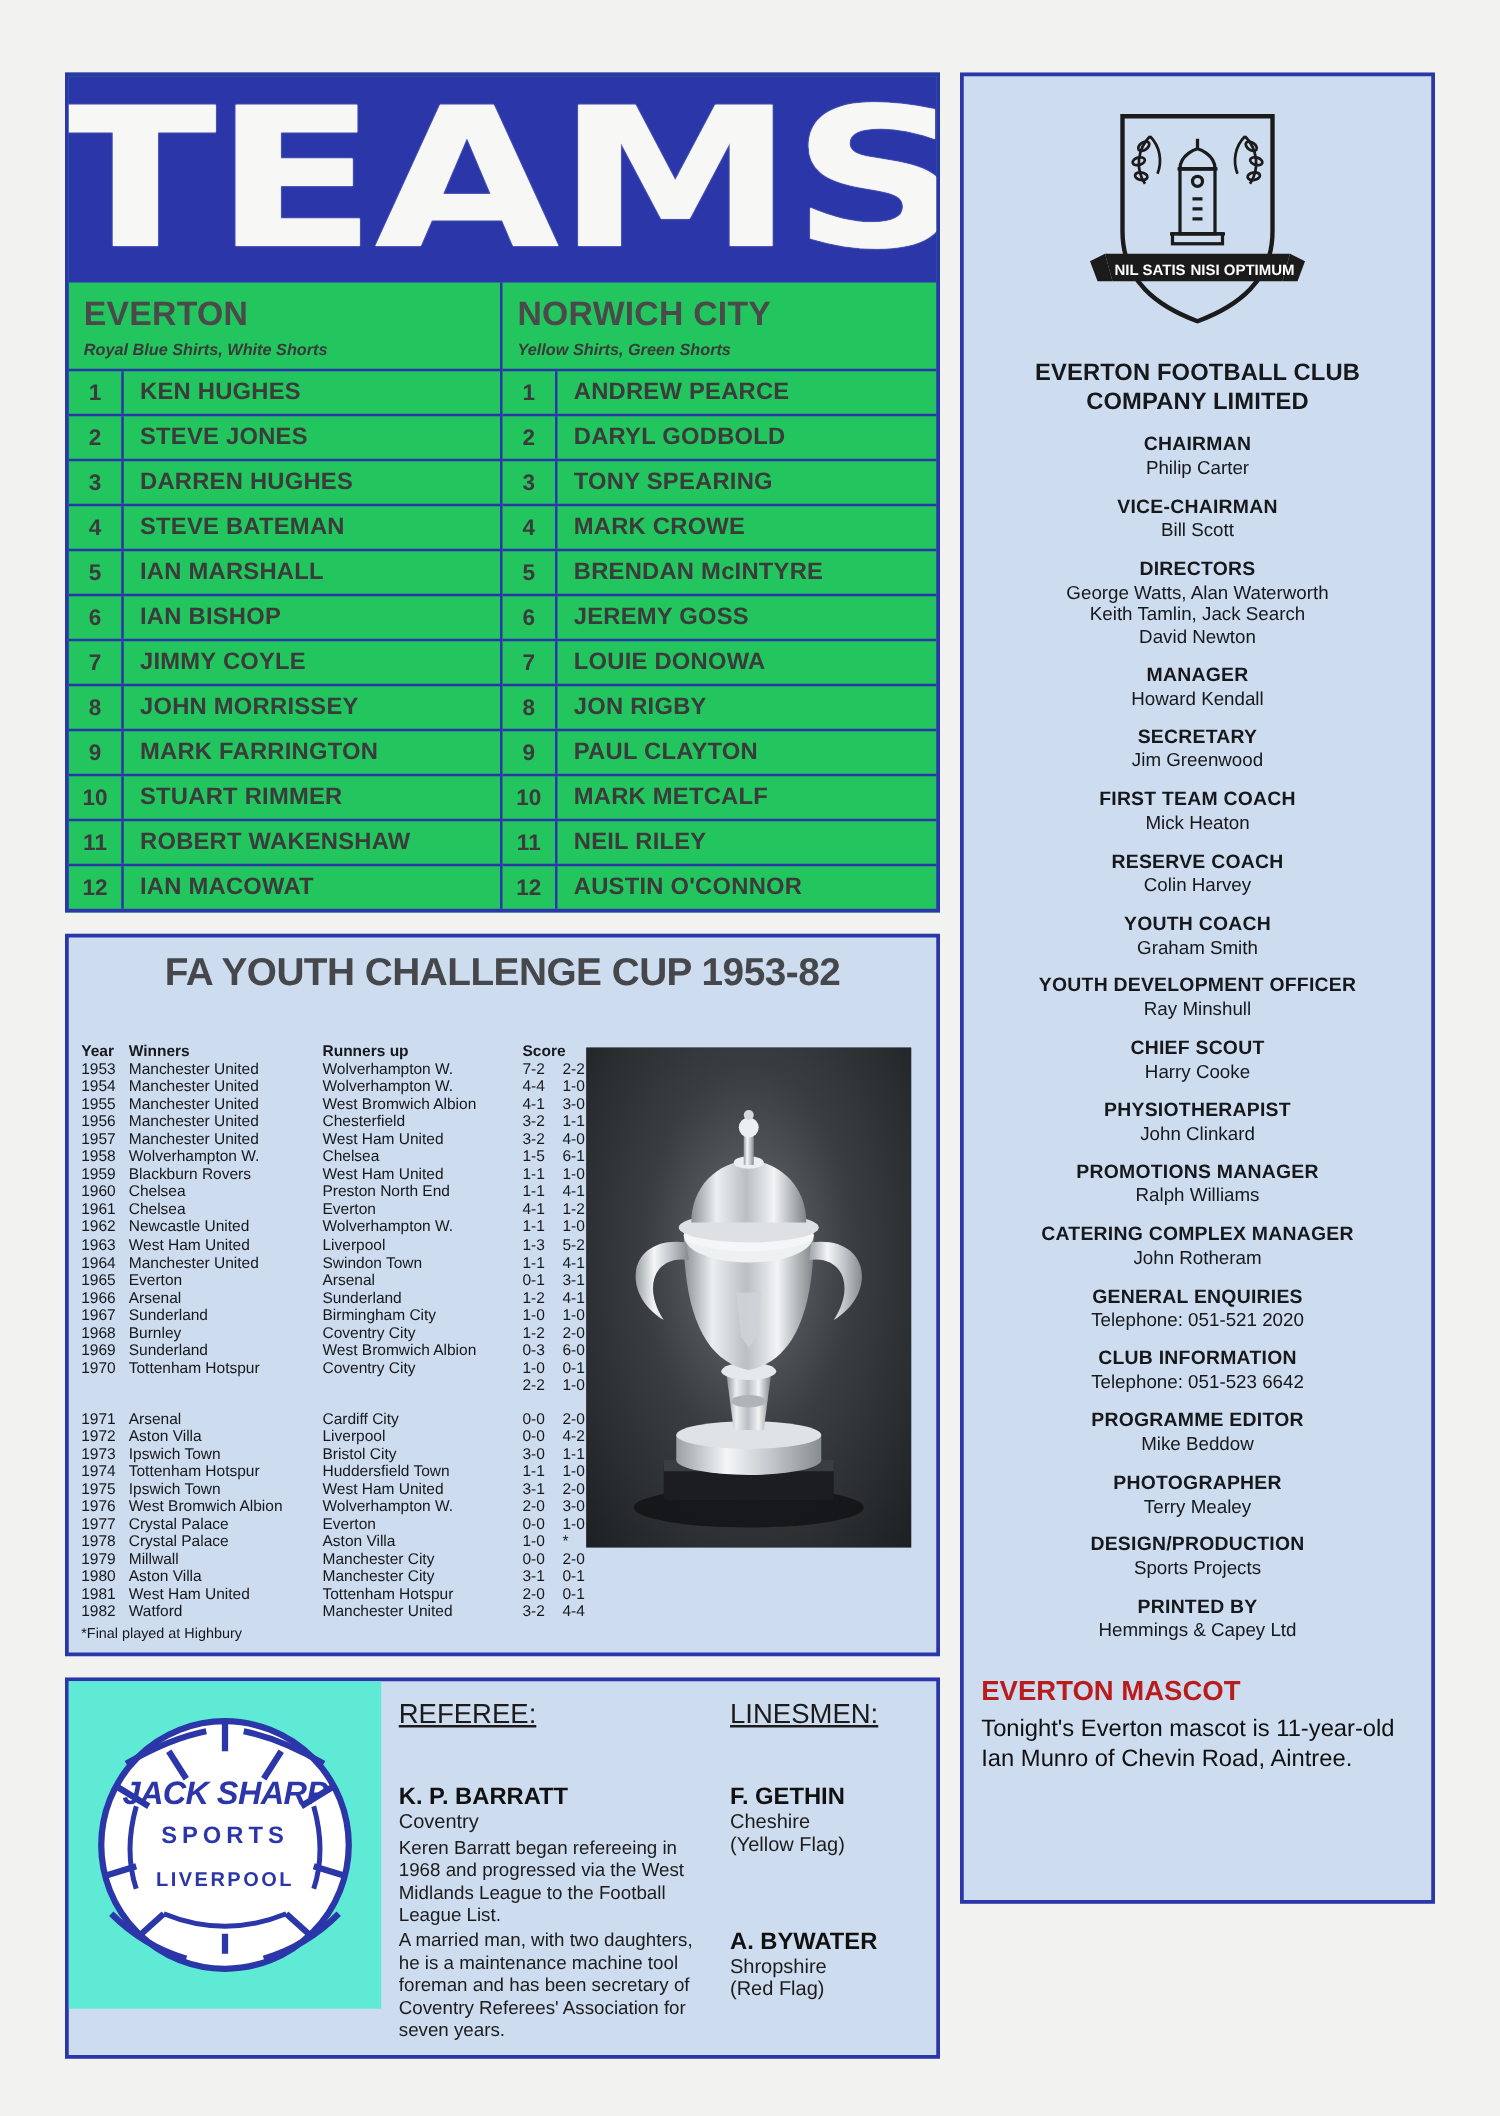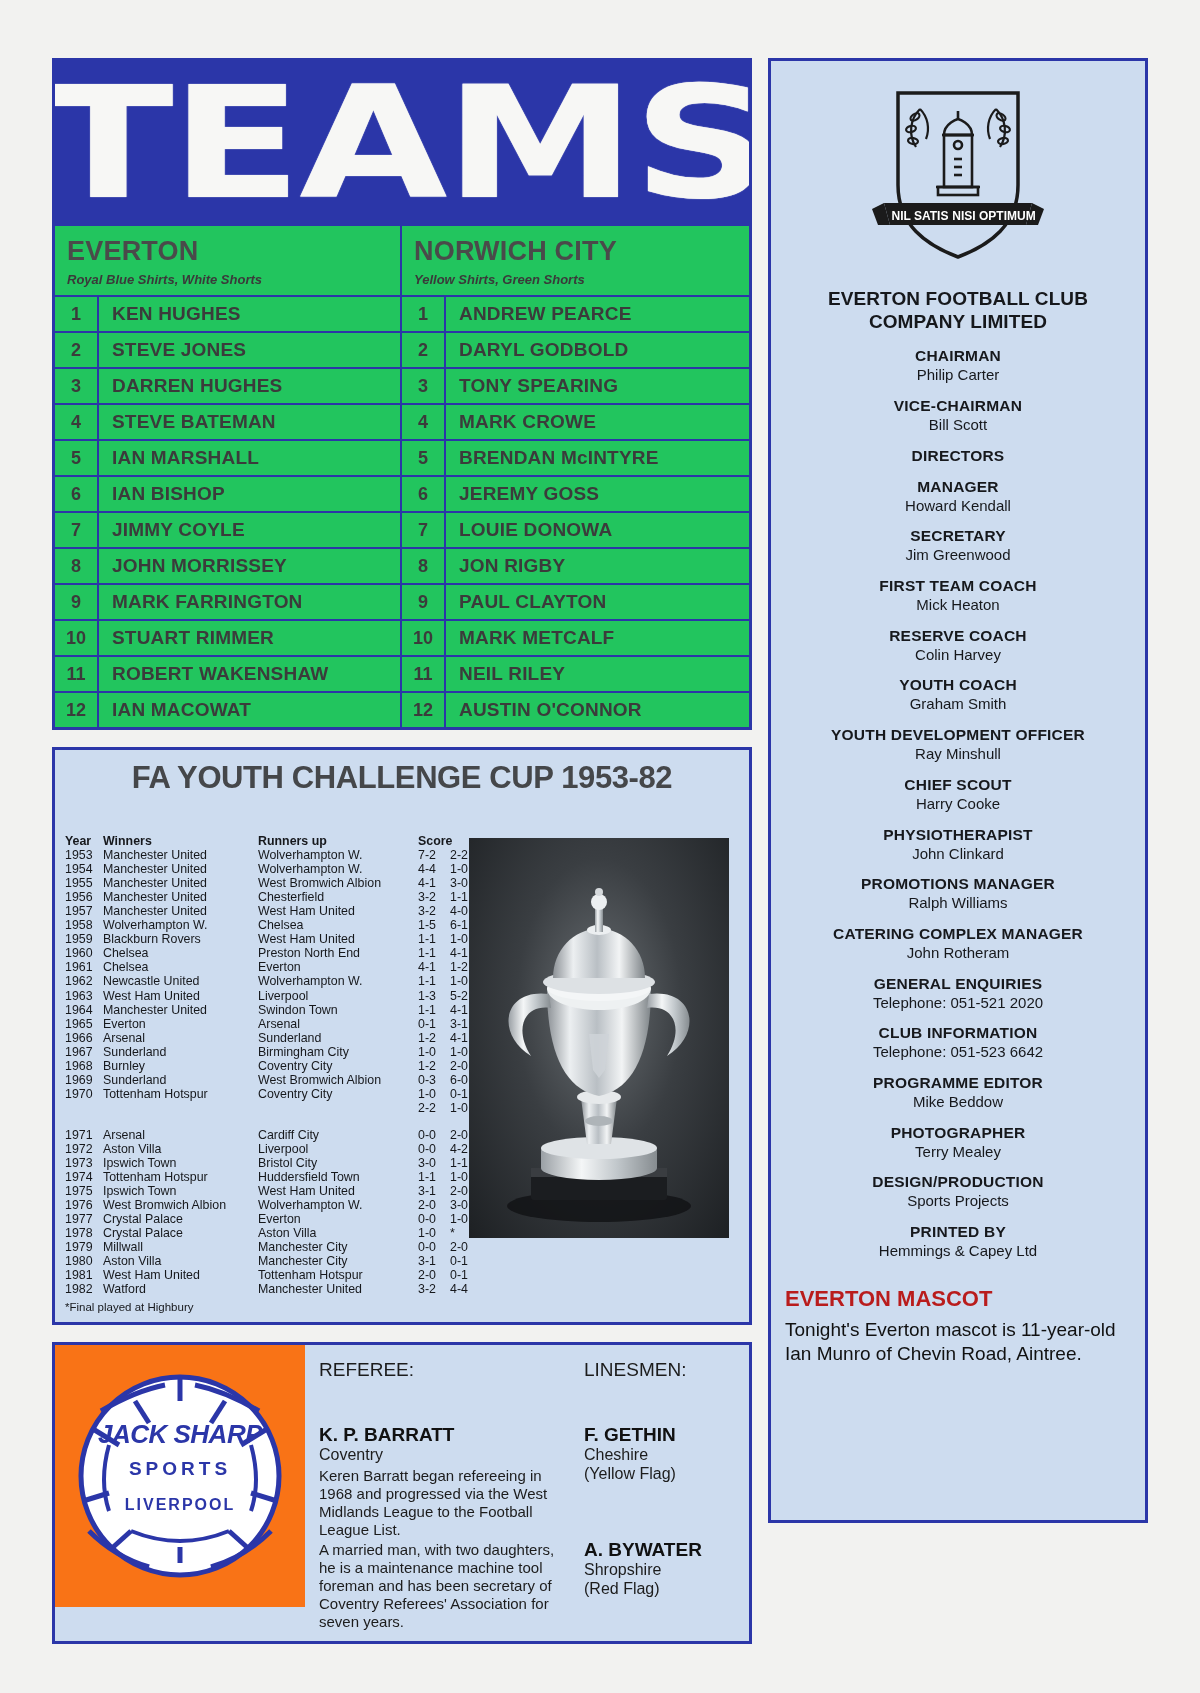--- a/index.html
+++ b/index.html
@@ -83,34 +83,34 @@
   .trophy-wrap{
     position:absolute;right:20px;top:88px;width:260px;height:400px;
     background:#2b2f33;overflow:hidden;
   }
   .trophy-bg{position:absolute;inset:0;background:
       radial-gradient(ellipse at 50% 42%, #6a6f73 0%, #3a3e42 45%, #1d2023 100%);}
   .trophy-svg{position:absolute;inset:0;}
 
   
   .bottom-strip{margin-top:17px;display:flex;border:3px solid #2b36a8;background:#cddcef;}
-  .sharp-ad{width:250px;flex:0 0 250px;background:#f97316;position:relative;height:262px;}
+  .sharp-ad{width:250px;flex:0 0 250px;background:#5eead4;position:relative;height:262px;}
   .ball{position:absolute;left:50%;top:50%;transform:translate(-50%,-50%);}
   .ball-text1,.ball-text2,.ball-text3{
     position:absolute;left:0;width:100%;text-align:center;color:#2b36a8;
     font-weight:bold;font-family:"Liberation Sans", sans-serif;
   }
   .ball-text1{top:74px;font-size:26px;letter-spacing:-0.5px;font-style:italic;}
   .ball-text2{top:113px;font-size:19px;letter-spacing:4px;}
   .ball-text3{top:151px;font-size:16px;letter-spacing:2px;}
 
   .officials{display:flex;flex:1;padding:14px 8px 10px 14px;}
   .ref-col{width:245px;flex:0 0 245px;padding-right:10px;}
   .lines-col{flex:1;padding-left:10px;}
-  .off-label{font-size:19px;color:#1c1c1c;line-height:1.12;}
+  .off-label{font-size:22px;color:#1c1c1c;line-height:1.12;text-decoration:underline;}
   .off-name{font-size:19px;font-weight:bold;color:#111;line-height:1.15;margin-top:44px;}
   .off-place{font-size:16px;color:#1c1c1c;line-height:1.18;}
   .off-bio{font-size:15px;color:#1c1c1c;line-height:1.2;margin-top:2px;}
   .off-gap{height:12px;}
 
   
   .side-panel{
     border:3px solid #2b36a8;background:#cddcef;padding:14px 14px 14px 14px;
     height:1465px;box-sizing:border-box;position:relative;
   }
@@ -648,20 +648,25 @@
       <div id="role-list">
           <div class="role">CHAIRMAN</div>
           <div class="role-val">
             <div>Philip Carter</div>
           </div>
           <div class="role">VICE-CHAIRMAN</div>
           <div class="role-val">
             <div>Bill Scott</div>
           </div>
           <div class="role">DIRECTORS</div>
+          <div class="role-val">
+            <div>George Watts, Alan Waterworth</div>
+            <div>Keith Tamlin, Jack Search</div>
+            <div>David Newton</div>
+          </div>
           <div class="role">MANAGER</div>
           <div class="role-val">
             <div>Howard Kendall</div>
           </div>
           <div class="role">SECRETARY</div>
           <div class="role-val">
             <div>Jim Greenwood</div>
           </div>
           <div class="role">FIRST TEAM COACH</div>
           <div class="role-val">

